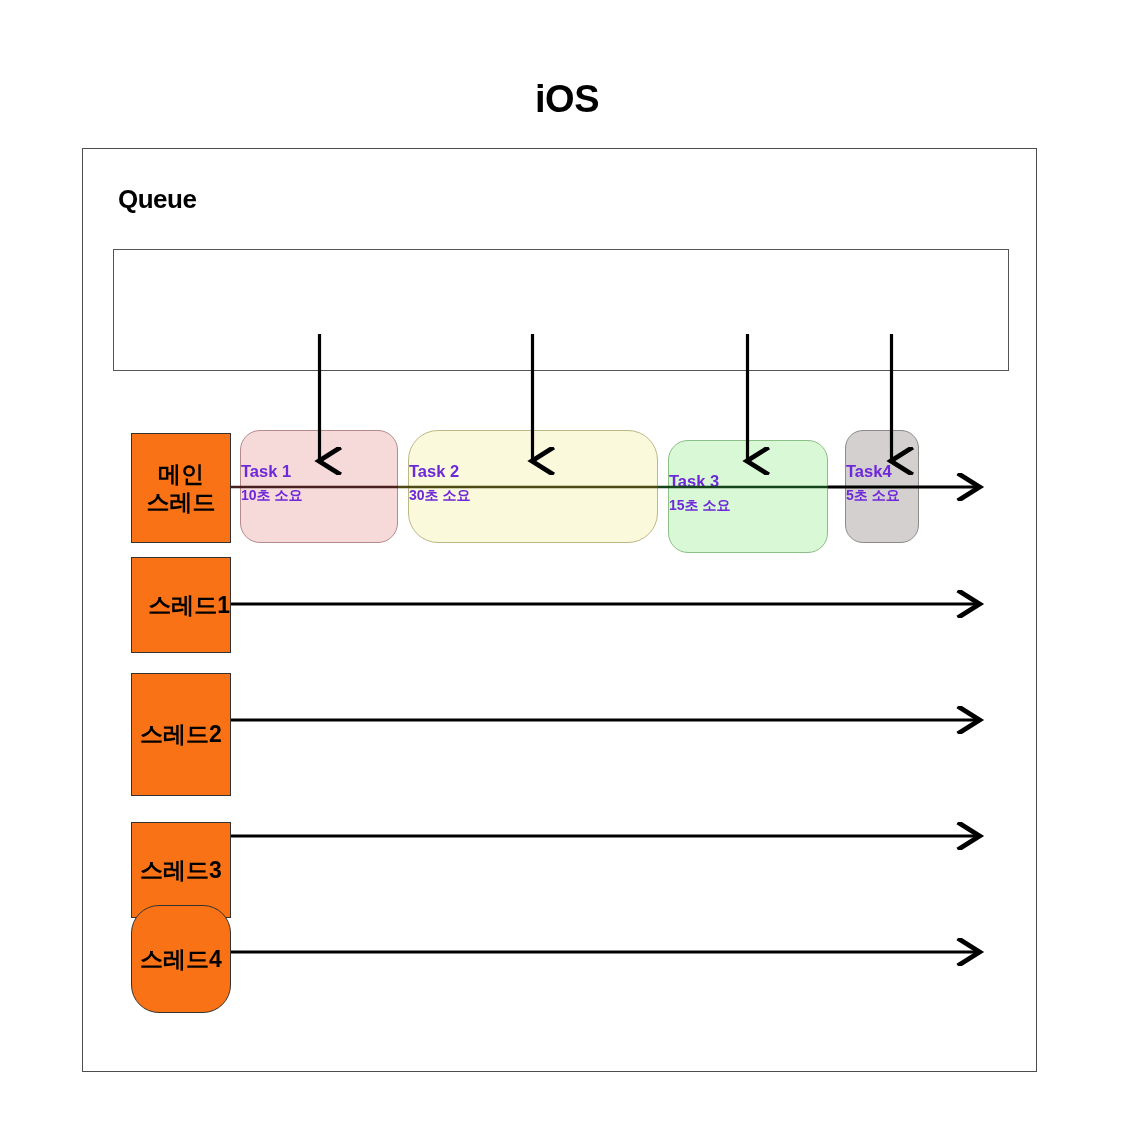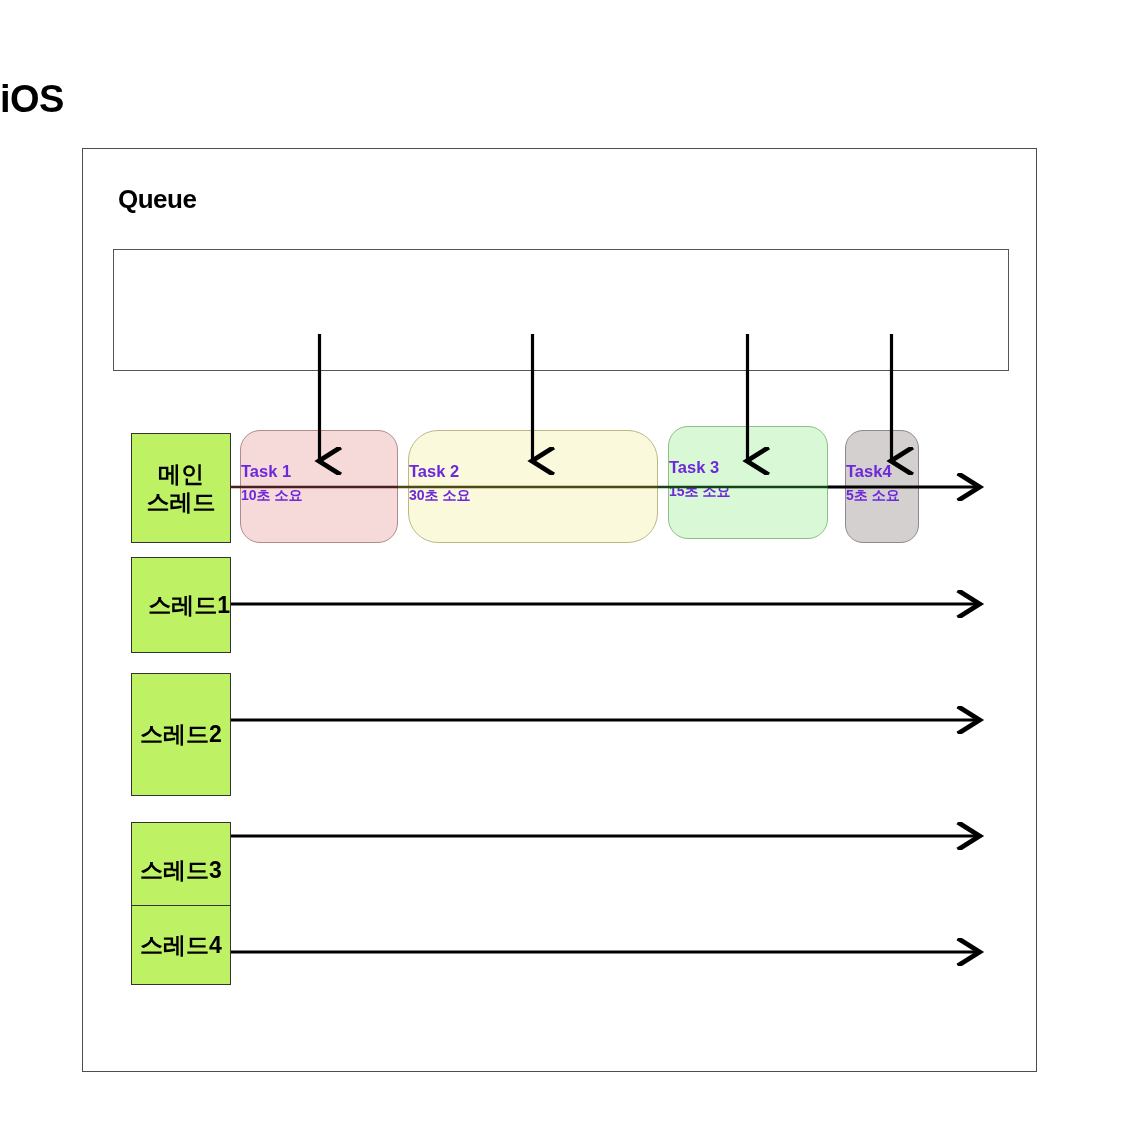--- a/index.html
+++ b/index.html
@@ -21,21 +21,21 @@
     width: 1134px;
     height: 1140px;
   }
 
   
   .page-title {
     position: absolute;
     left: 0;
     top: 80px;
     width: 1134px;
-    text-align: left;
+    text-align: center;
     font-size: 38px;
     font-weight: bold;
     letter-spacing: -0.5px;
     line-height: 1;
   }
 
   
   .outer-frame {
     position: absolute;
     left: 82px;
@@ -75,36 +75,36 @@
     width: 1134px;
     height: 1140px;
     pointer-events: none;
   }
 
   
   .lane-label {
     position: absolute;
     box-sizing: border-box;
     border: 1.6px solid #333333;
-    background: #bef264;
+    background: #f97316;
     display: flex;
     align-items: center;
     justify-content: center;
     text-align: center;
     font-weight: bold;
     font-size: 23px;
     line-height: 1.22;
     color: #000000;
     white-space: pre-line;
   }
   .lane-main  { left: 131px; top: 433px; width: 100px; height: 110px; }
   .lane-t1    { left: 131px; top: 557px; width: 100px; height: 96px; justify-content: flex-end; }
   .lane-t2    { left: 131px; top: 673px; width: 100px; height: 123px; }
   .lane-t3    { left: 131px; top: 789px; width: 100px; height: 96px; margin-top: 33px; }
-  .lane-t4    { left: 131px; top: 905px; width: 100px; height: 80px; }
+  .lane-t4    { left: 131px; top: 905px; width: 100px; height: 108px; border-radius: 28px; }
 
   
   .task {
     position: absolute;
     box-sizing: border-box;
     border-radius: 20px;
     border-width: 1.5px;
     border-style: solid;
     display: block;
   }
@@ -117,21 +117,21 @@
     color: #6d28d9;
     line-height: 1.0;
   }
   .task-name { top: 32px; font-size: 16.5px; }
   .task-dur  { top: 57px; font-size: 14px; }
 
   .task1 { left: 240px; top: 430px; width: 158px; height: 113px;
            background: #f6dada; border-color: #b58a8a; }
   .task2 { left: 408px; top: 430px; width: 250px; height: 113px;
            background: #fbf9dc; border-color: #bcb886; }
-  .task3 { left: 668px; top: 426px; width: 160px; height: 113px;
+  .task3 { left: 668px; top: 440px; width: 160px; height: 113px;
            background: #d9f8d5; border-color: #8cbf88; }
   .task4 { left: 845px; top: 430px; width: 74px; height: 113px;
            background: #d4d0d0; border-color: #8e8a8a; border-radius: 18px; }
 </style>
 </head>
 <body>
 
 <div id="stage">
 
   <div class="page-title">iOS</div>

